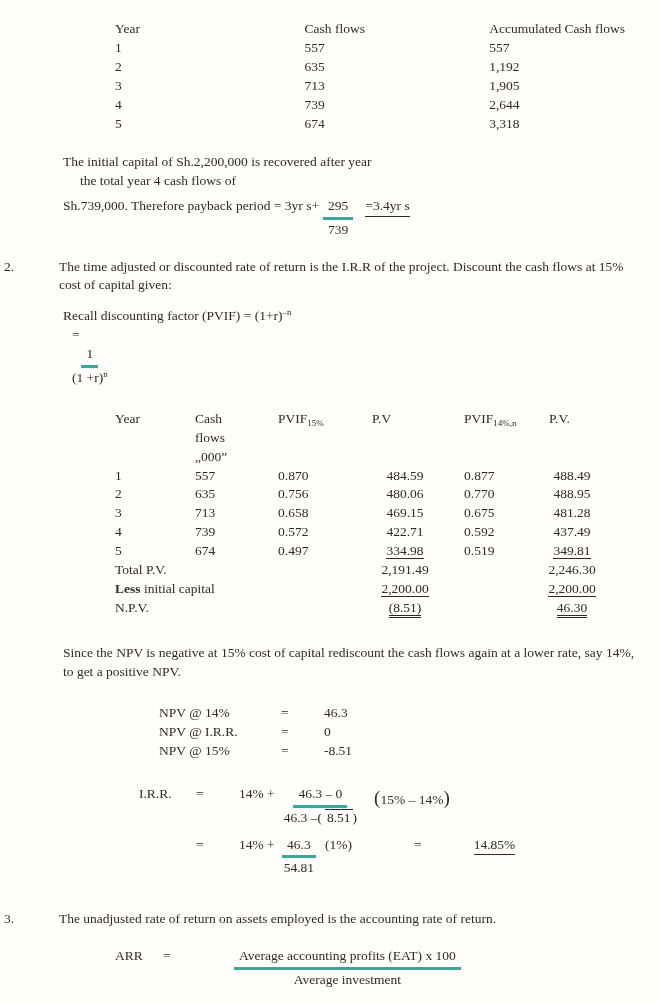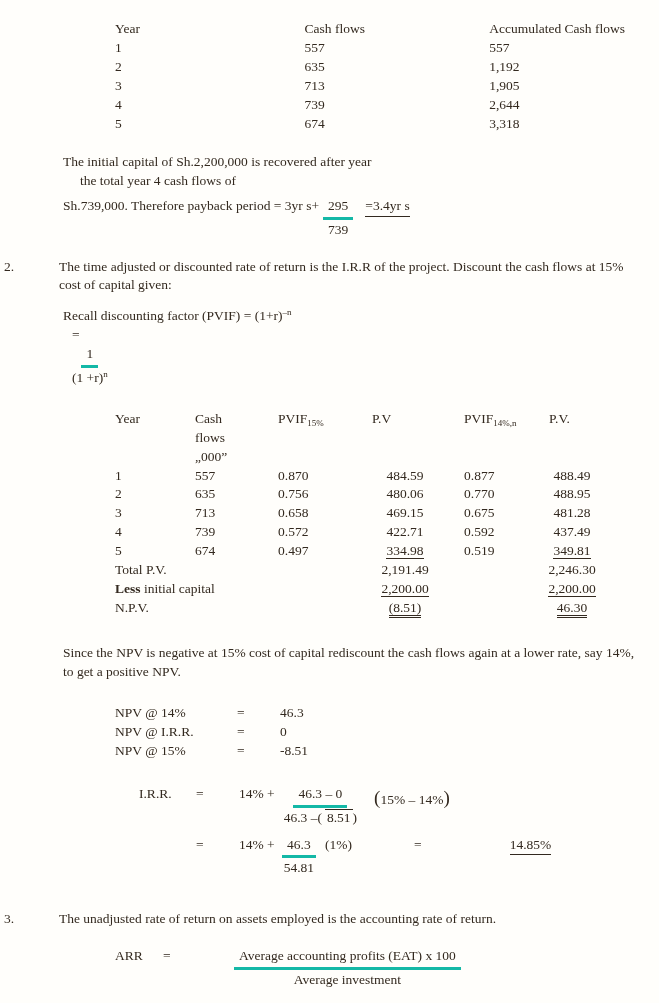--- a/index.html
+++ b/index.html
@@ -53,33 +53,33 @@
   .t2 .r { text-align: center; }
   .t2 .c5pad { padding-left: 26px; }
   .t2 .c6head { padding-left: 19px; }
   .t2 .foot td { height: 19px; }
 
   .rediscount { margin-top: 26px; }
 
   
   .npv-list { margin: 22px 0 0 115px; }
   .npv-row { display: flex; height: 19px; }
-  .npv-label { flex: 0 0 122px; }
+  .npv-label { flex: 0 0 122px; margin-left: 44px; }
   .npv-eq { flex: 0 0 43px; }
 
   
   .irr1 { margin: 24px 0 0 115px; }
   .irr2 { margin: 8px 0 0 115px; }
   .irr-label { flex: 0 0 57px; margin-left: 24px; }
   .irr-eq { flex: 0 0 43px; }
   .parens { margin-left: 8px; white-space: nowrap; }
   .bigp { font-size: 19px; }
   .mid { margin-left: 2px; }
   .eq3 { margin-left: 62px; }
-  .result2 { margin-left: 88px; }
+  .result2 { margin-left: 52px; }
 
   
   .arr-line { margin: 18px 0 0 115px; }
   .arr-label { flex: 0 0 48px; }
   .arr-eq { flex: 0 0 67px; }
   .avg-line { margin: 20px 0 0 115px; }
   .avg-label { flex: 0 0 232px; }
   .avg-eq { flex: 0 0 44px; }
 </style>
 </head>

